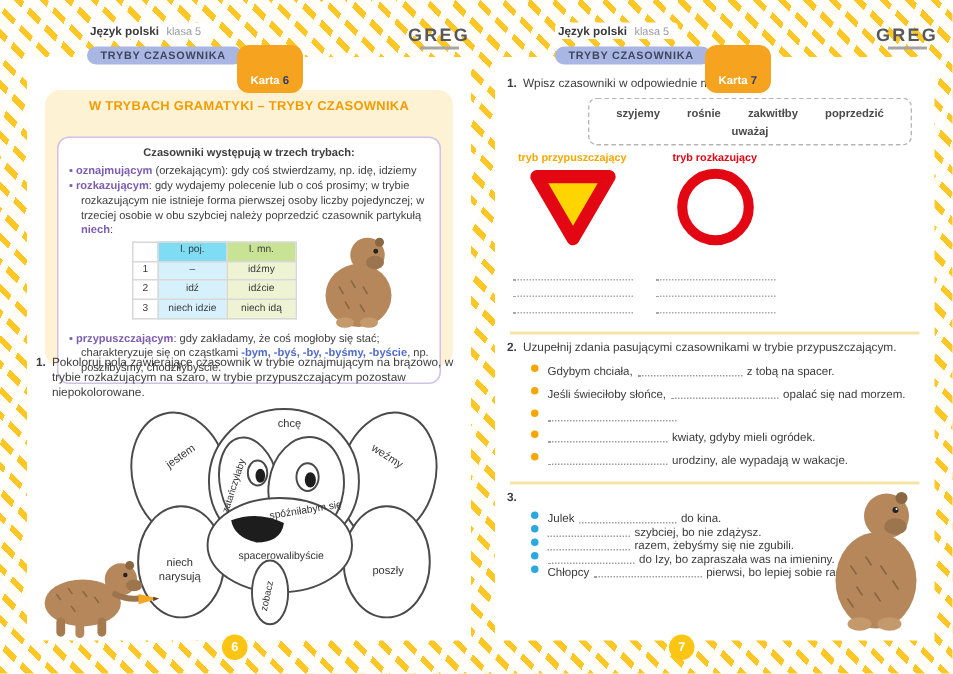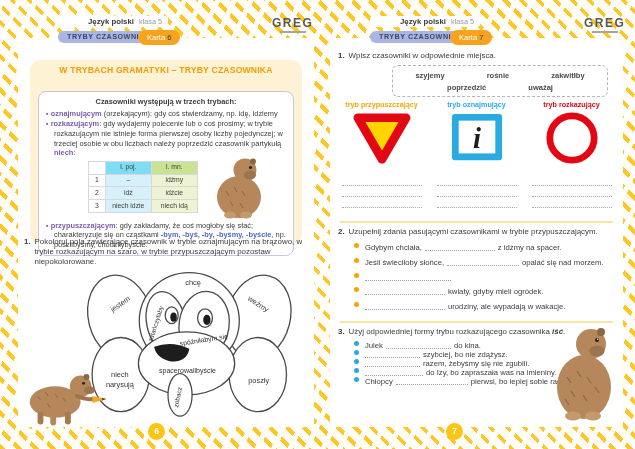--- a/index.html
+++ b/index.html
@@ -13,28 +13,28 @@
       repeating-linear-gradient(45deg, #ffc726 0 4px, #fffdf6 4px 12px);
   }
   .page { position:absolute; top:38px; width:296px; height:389px; background:#fff; }
   .page-left { left:18px; }
   .page-right { left:330px; width:293px; }
 
   
   .hdr { position:absolute; top:10px; width:230px; height:30px; z-index:5; }
   .hdr-left { left:58px; } .hdr-right { left:370px; }
   .subject-line { display:inline-block; background:#fff; border-radius:3px; padding:1px 6px 1px 2px; font-size:7.8px; }
-  .subject { font-weight:bold; color:#3a3a3a;margin-left:28px; }
+  .subject { font-weight:bold; color:#3a3a3a; }
   .grade { color:#9a9a9a; margin-left:5px; font-size:7.3px; }
   .pill-row { position:relative; margin-top:2px; height:15px; }
   .topic-pill { position:absolute; left:0; top:1px; height:12px; line-height:12px; width:104px;
     background:#a9b5e2; border-radius:7px; color:#3f465e; font-size:7.2px; font-weight:bold;
     letter-spacing:.5px; padding-left:9px; }
-  .karta-pill { position:absolute; left:80px; top:0; height:15px; line-height:15px;
-    background:#f6a41f; border-radius:8px; padding:0 9px; font-size:7.6px; font-weight:normal; color:#fff; }
+  .karta-pill { position:absolute; left:100px; top:0; height:15px; line-height:15px;
+    background:#f6a41f; border-radius:8px; padding:16px 9px; font-size:7.6px; font-weight:bold; color:#fff; }
   .karta-num { color:#2e3a6e; margin-left:2px; }
   .logo { position:absolute; top:16px; z-index:5; text-align:center; }
   .logo-l { left:272px; } .logo-r { left:584px; }
   .logo-text { font-size:12px; font-weight:bold; letter-spacing:1.5px; color:#57585a; }
   .logo-bar { width:26px; height:2px; background:#a5a5a5; margin:1px auto 0; }
 
   
   .infobox { position:absolute; left:12px; top:22px; width:272px; height:184px;
     background:#fdf3d4; border-radius:10px; }
   .ib-title { text-align:center; padding-top:5px; font-size:8.6px; font-weight:bold;
@@ -68,21 +68,21 @@
     background:#fdc513; color:#fff; font-size:8.5px; font-weight:bold; text-align:center;
     line-height:17px; z-index:6; }
   .pageno-l { left:148px; } .pageno-r { left:446px; }
 
   
   .page-right .ex-head { padding:0 8px; }
   .r-ex1 { position:absolute; top:13px; left:0; width:100%; }
   .wordbox { position:absolute; top:27px; left:62px; width:216px; height:32px;
     border:1.2px dashed #b5b5b5; border-radius:6px; text-align:center; font-size:7.5px;
     font-weight:bold; color:#4a4a4a; padding-top:4px; line-height:1.55; }
-  .wordbox span { margin:0 20px;text-align:right; }
+  .wordbox span { margin:0 8px;text-align:right; }
   .cols { position:absolute; top:62px; left:4px; width:285px; display:flex; }
   .col { width:95px; text-align:center; }
   .col-label { font-size:7.2px; font-weight:bold; margin-bottom:2px; }
   .col-label.c1 { color:#f5a800; } .col-label.c2 { color:#29abe2; } .col-label.c3 { color:#e30613; }
   .col .lines { margin-top:6px; }
   .dline { width:80px; height:11px; border-bottom:1.3px dotted #a8a8a8; margin:0 auto; }
   .sep { position:absolute; left:10px; right:10px; height:2px; background:#f6e3a6; }
   .sep1 { top:183px; } .sep2 { top:283px; }
   .r-ex2 { position:absolute; top:189px; left:0; width:100%; }
   .r-ex3 { position:absolute; top:289px; left:0; width:100%; }
@@ -131,21 +131,21 @@
   <div class="page page-left">
 
     <div class="infobox">
       <div class="ib-title">W TRYBACH GRAMATYKI – TRYBY CZASOWNIKA</div>
       <div class="ib-panel">
         <div class="ib-intro">Czasowniki występują w trzech trybach:</div>
         <div class="ib-li">
           <span class="pbul">▪ </span><span class="pterm">oznajmującym</span><span> (orzekającym): gdy coś stwierdzamy, np. idę, idziemy</span>
         </div>
         <div class="ib-li">
-          <span class="pbul">▪ </span><span class="pterm">rozkazującym</span><span>: gdy wydajemy polecenie lub o coś prosimy; w trybie rozkazującym nie istnieje forma pierwszej osoby liczby pojedynczej; w trzeciej osobie w obu liczbach należy poprzedzić czasownik partykułą </span><span class="phl">niech</span><span>:</span>
+          <span class="pbul">▪ </span><span class="pterm">rozkazującym</span><span>: gdy wydajemy polecenie lub o coś prosimy; w trybie rozkazującym nie istnieje forma pierwszej osoby liczby pojedynczej; w trzeciej osobie w obu szybciej należy poprzedzić czasownik partykułą </span><span class="phl">niech</span><span>:</span>
         </div>
         <div class="tbl-row">
           <table class="modes">
             <tbody>
                 <tr>
               <th></th>
               <th class="h-poj">l. poj.</th>
               <th class="h-mn">l. mn.</th>
             </tr>
             <tr>
@@ -260,33 +260,20 @@
         <svg width="62" height="54" viewBox="0 0 64 56">
           <polygon points="7,7 57,7 32,50" fill="#ffd500" stroke="#e30613" stroke-width="9" stroke-linejoin="round"></polygon>
         </svg>
         <div class="lines">
           <div class="dline"></div>
           <div class="dline"></div>
           <div class="dline"></div>
         </div>
       </div>
       <div class="col">
-        <div class="col-label c2">tryb oznajmujący</div>
-        <svg width="62" height="54" viewBox="0 0 64 56">
-          <rect x="6" y="3" width="52" height="48" rx="3" fill="#29abe2"></rect>
-          <rect x="13" y="10" width="38" height="34" fill="#fff"></rect>
-          <text x="32" y="38" text-anchor="middle" font-family="Liberation Serif, serif" font-style="italic" font-weight="bold" font-size="30" fill="#1d1d1d">i</text>
-        </svg>
-        <div class="lines">
-          <div class="dline"></div>
-          <div class="dline"></div>
-          <div class="dline"></div>
-        </div>
-      </div>
-      <div class="col">
         <div class="col-label c3">tryb rozkazujący</div>
         <svg width="62" height="54" viewBox="0 0 64 56">
           <circle cx="32" cy="28" r="23" fill="#fff" stroke="#e30613" stroke-width="7"></circle>
         </svg>
         <div class="lines">
           <div class="dline"></div>
           <div class="dline"></div>
           <div class="dline"></div>
         </div>
       </div>
@@ -297,21 +284,21 @@
     <div class="r-ex2">
       <div class="ex-head">
         <span class="ex-num">2.</span>
         <span>Uzupełnij zdania pasującymi czasownikami w trybie przypuszczającym.</span>
       </div>
       <div class="items">
         <div class="item">
             <span class="bul bul-o"></span>
             <span>Gdybym chciała,</span>
             <span class="dseg" style="width:70px"></span>
-            <span>z idźmy na spacer.</span>
+            <span>z tobą na spacer.</span>
           </div>
         <div class="item">
             <span class="bul bul-o"></span>
             <span>Jeśli świeciłoby słońce,</span>
             <span class="dseg" style="width:72px"></span>
             <span>opalać się nad morzem.</span>
           </div>
         <div class="item">
             <span class="bul bul-o"></span>
             <span></span>
@@ -330,21 +317,20 @@
             <span>urodziny, ale wypadają w wakacje.</span>
           </div>
       </div>
     </div>
 
     <div class="sep sep2"></div>
 
     <div class="r-ex3">
       <div class="ex-head">
         <span class="ex-num">3.</span>
-        <span><span>Użyj odpowiedniej formy trybu rozkazującego czasownika </span><span class="verb-it">iść</span><span>.</span></span>
       </div>
       <div class="items">
         <div class="item">
             <span class="bul bul-b"></span>
             <span>Julek</span>
             <span class="dseg" style="width:65px"></span>
             <span>do kina.</span>
           </div>
         <div class="item">
             <span class="bul bul-b"></span>

